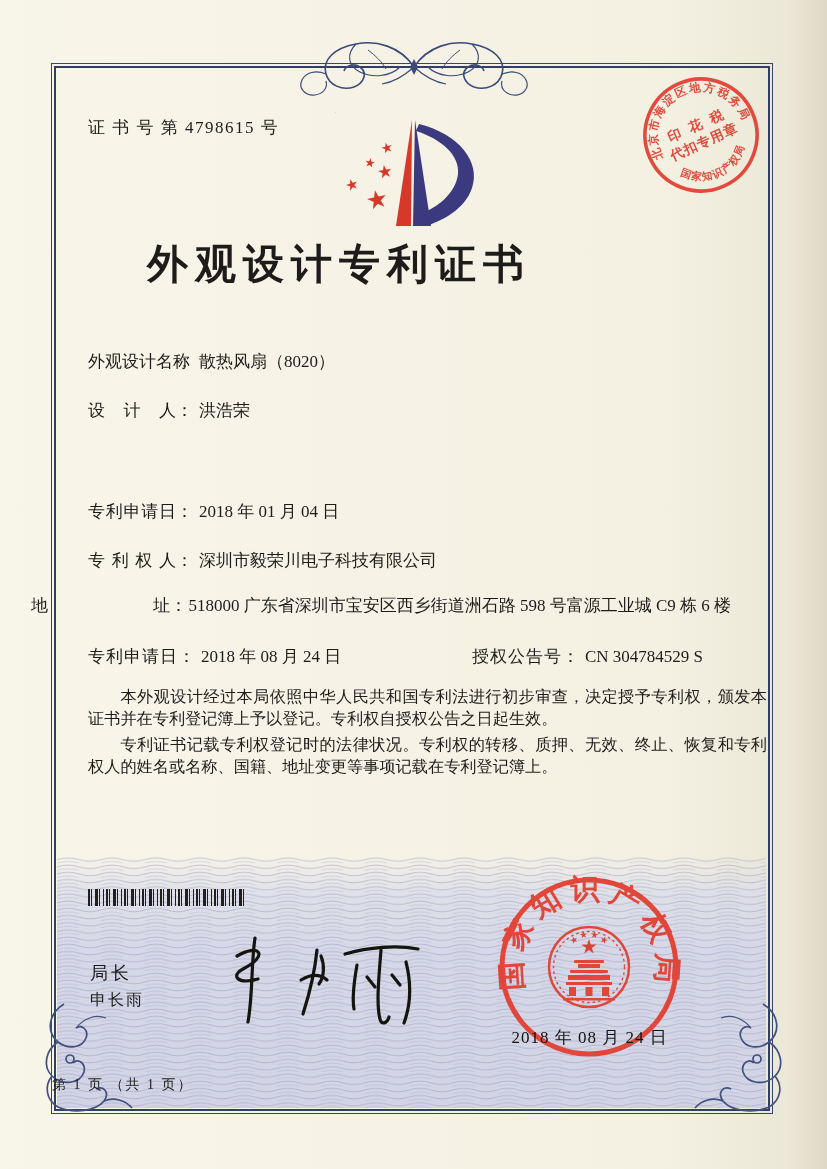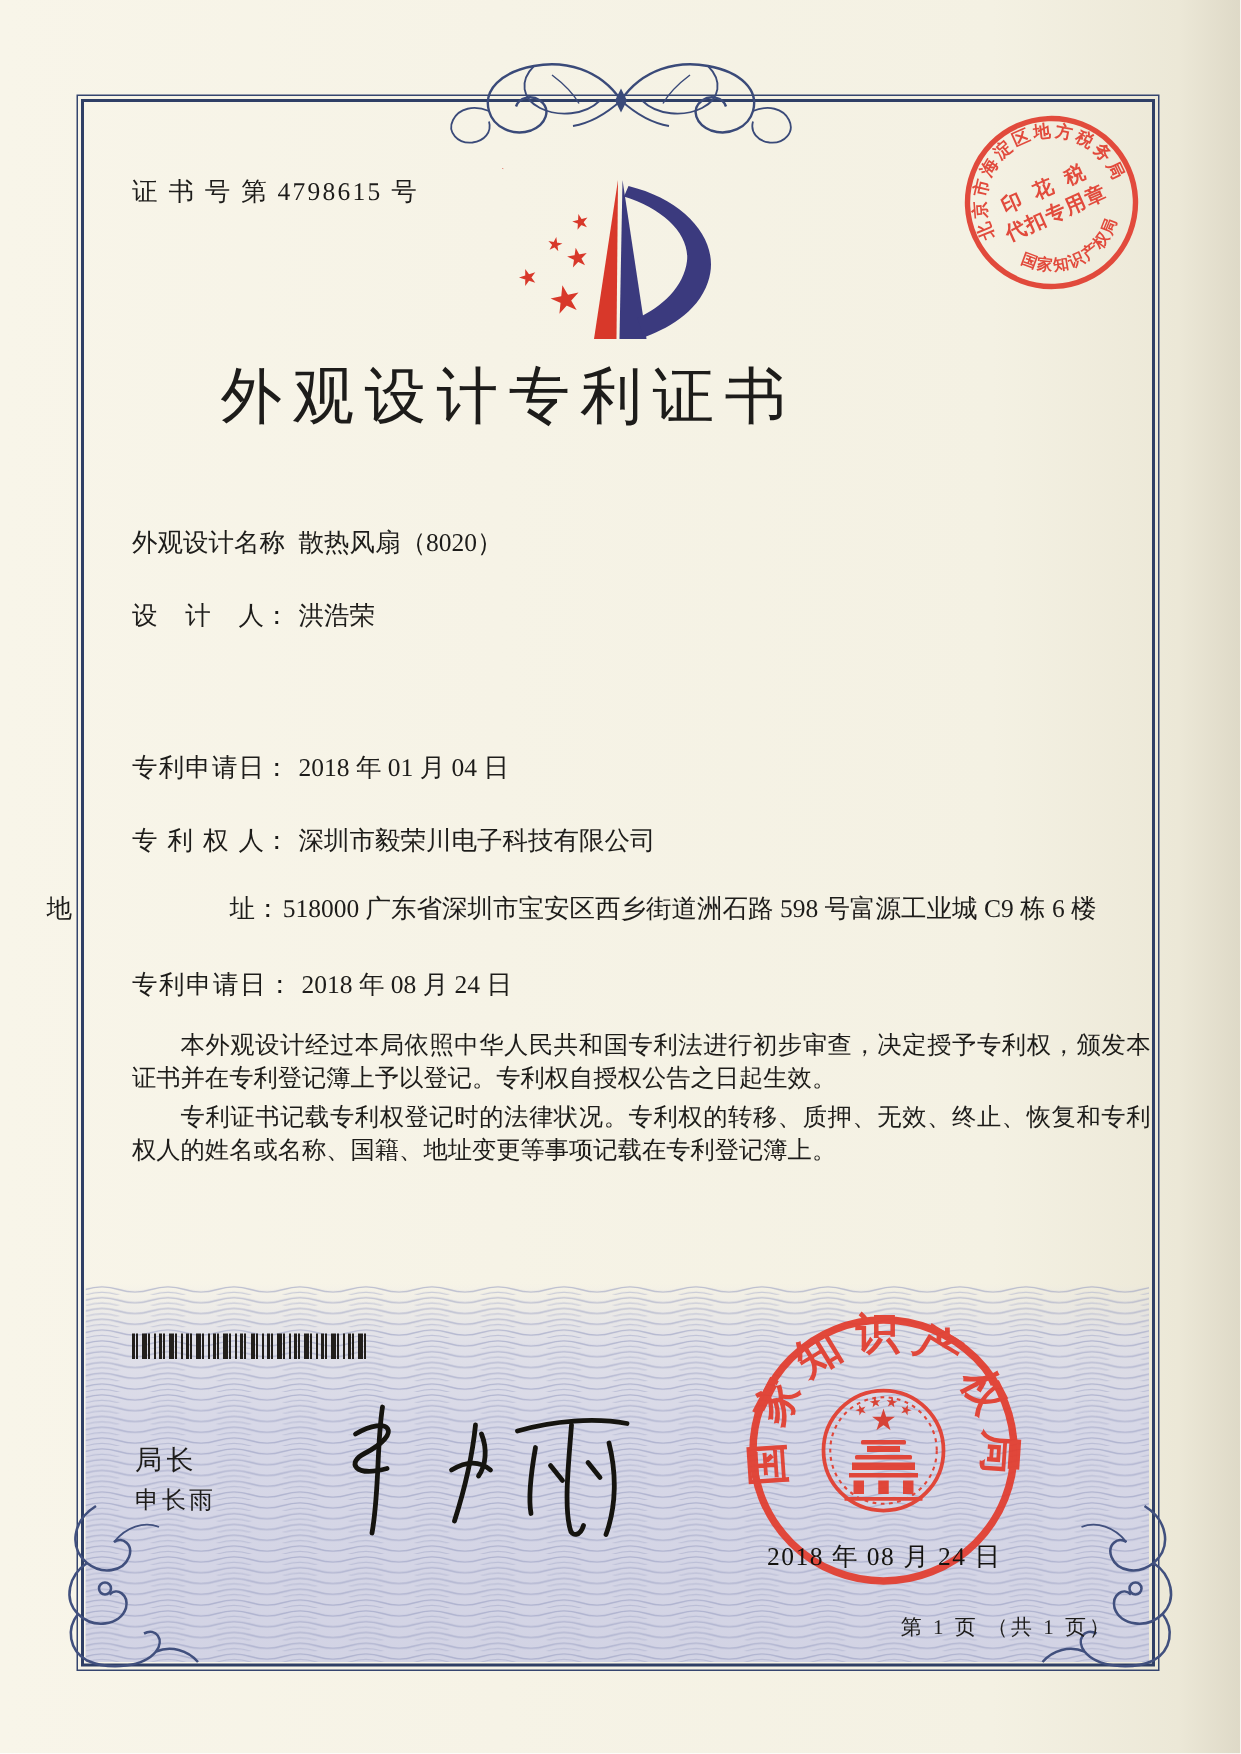--- a/index.html
+++ b/index.html
@@ -10,41 +10,41 @@
   }
   
   .frame{position:absolute;left:51px;top:63px;width:720px;height:1049px;border:1px solid #35456f;z-index:2;pointer-events:none;}
   .frame-inner{position:absolute;inset:2px;border:2px solid #2f3f66;}
   
   .band{position:absolute;left:57px;top:856px;width:709px;height:252px;z-index:1;}
   .band-tint{position:absolute;inset:0;
     background:linear-gradient(180deg,rgba(217,218,233,0) 0%,rgba(217,218,233,0.75) 15%,rgba(213,214,231,0.95) 38%,rgba(209,210,228,0.97) 100%);}
   .band-waves{position:absolute;left:0;top:0;opacity:0.6;}
   .cert-no{position:absolute;left:88px;top:116px;font-size:17px;letter-spacing:1.5px;z-index:3;}
-  .title{position:absolute;left:0;top:237px;width:678px;text-align:center;font-size:41px;font-weight:400;letter-spacing:7px;z-index:3;}
+  .title{position:absolute;left:0;top:237px;width:678px;text-align:center;font-size:41px;font-weight:700;letter-spacing:7px;z-index:3;}
   .field{position:absolute;left:88px;font-size:17px;z-index:3;white-space:nowrap;}
   .flabel{display:inline-block;width:88px;text-align:justify;text-align-last:justify;vertical-align:top;}
   .fcolon{display:inline;}
   .fvalue{margin-left:6px;}
   .row-addr{position:absolute;left:88px;top:595px;width:648px;font-size:17px;line-height:21.5px;z-index:3;padding-left:57px;text-indent:-57px;white-space:normal;}
   .row-addr .flabel{width:82px;}
   .grant-left{position:absolute;left:88px;top:645px;font-size:17px;z-index:3;white-space:nowrap;}
   .grant-right{position:absolute;left:472px;top:645px;font-size:17px;z-index:3;white-space:nowrap;}
   .glabel{letter-spacing:1px;}
   .body-text{position:absolute;left:88px;top:686px;width:679px;font-size:16.2px;line-height:22.4px;text-align:justify;z-index:3;}
   .body-text p{margin:0 0 3px 0;text-indent:2em;}
   .barcode{position:absolute;left:88px;top:889px;width:158px;height:17px;z-index:3;
     background:repeating-linear-gradient(90deg,#221f1c 0 2px,rgba(0,0,0,0) 2px 3px,#221f1c 3px 4px,rgba(0,0,0,0) 4px 7px,#221f1c 7px 10px,rgba(0,0,0,0) 10px 11px,#221f1c 11px 12px,rgba(0,0,0,0) 12px 15px,#221f1c 15px 16px,rgba(0,0,0,0) 16px 18px);}
   .director-title{position:absolute;left:90px;top:961px;font-size:18px;letter-spacing:3px;z-index:3;}
   .director-name{position:absolute;left:90px;top:990px;font-size:16px;letter-spacing:2px;z-index:3;}
   .signature{position:absolute;left:225px;top:928px;z-index:4;}
   .seal{position:absolute;left:494px;top:872px;z-index:4;}
   .seal-date{position:absolute;left:497px;top:1026px;width:185px;text-align:center;font-size:17px;letter-spacing:1px;color:#14130f;z-index:5;}
   .tax-stamp{position:absolute;left:636px;top:70px;z-index:4;}
-  .footer{position:absolute;left:52px;top:1076px;width:690px;text-align:right;font-size:14px;letter-spacing:2px;z-index:3;}
+  .footer{position:absolute;left:52px;top:1076px;width:690px;text-align:left;font-size:14px;letter-spacing:2px;z-index:3;}
   .logo{position:absolute;left:335px;top:112px;z-index:3;}
   .flourish-top{position:absolute;left:298px;top:36px;z-index:3;}
   .flourish-bl{position:absolute;left:40px;top:1002px;z-index:3;}
   .flourish-br{position:absolute;left:692px;top:1002px;z-index:3;}
   svg text{font-family:"Liberation Serif","DejaVu Serif",serif;}
 </style>
 </head>
 <body>
 
 <div class="page">
@@ -125,20 +125,23 @@
     <span class="flabel">专利申请日</span><span class="fcolon">：</span><span class="fvalue">2018 年 01 月 04 日</span>
   </div>
   <div class="field" style="top:549px">
     <span class="flabel">专利权人</span><span class="fcolon">：</span><span class="fvalue">深圳市毅荣川电子科技有限公司</span>
   </div>
   <div class="row-addr">
     <span class="flabel">地址</span><span class="fcolon">：</span> <span>518000 广东省深圳市宝安区西乡街道洲石路 598 号富源工业城 C9 栋 6 楼</span>
   </div>
   <div class="grant-left">
     <span class="glabel">专利申请日</span><span>：</span><span class="fvalue">2018 年 08 月 24 日</span>
+  </div>
+  <div class="grant-right">
+    <span class="glabel">授权公告号</span><span>：</span><span class="fvalue">CN 304784529 S</span>
   </div>
 
   <div class="body-text">
     <p>本外观设计经过本局依照中华人民共和国专利法进行初步审查，决定授予专利权，颁发本证书并在专利登记簿上予以登记。专利权自授权公告之日起生效。</p>
     <p>专利证书记载专利权登记时的法律状况。专利权的转移、质押、无效、终止、恢复和专利权人的姓名或名称、国籍、地址变更等事项记载在专利登记簿上。</p>
   </div>
 
   <div class="barcode"></div>
 
   <div class="director-title">局长</div>

